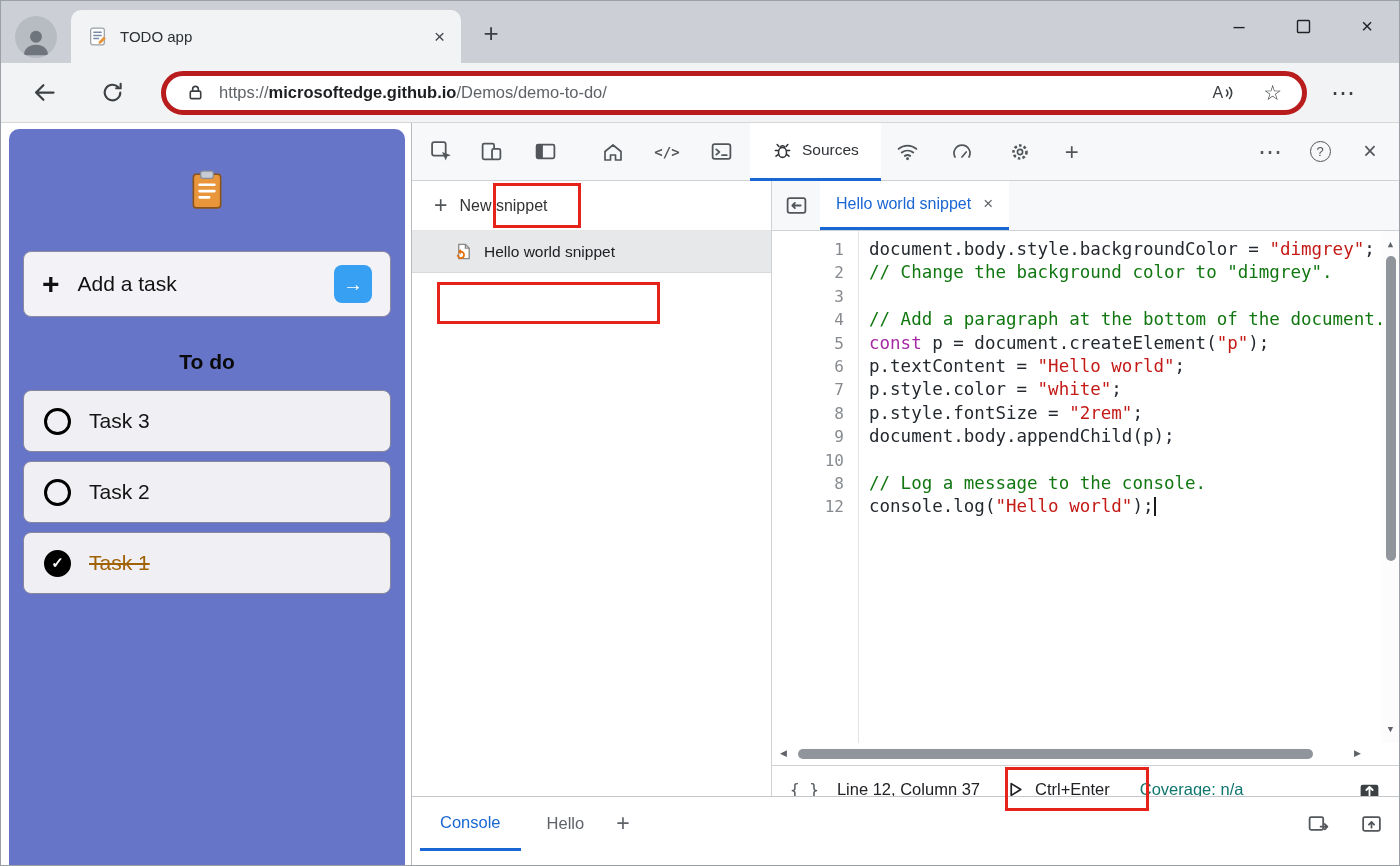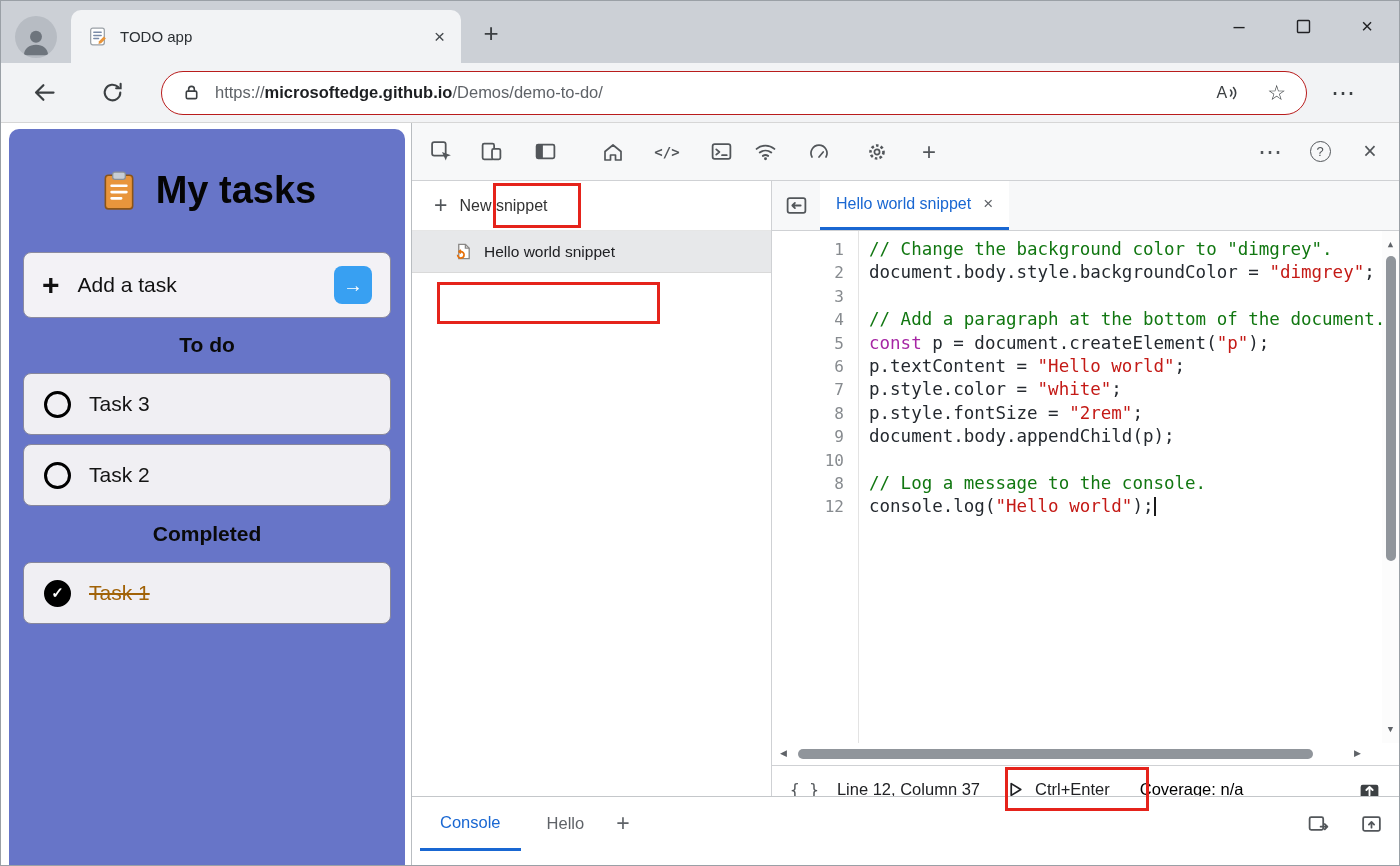--- a/index.html
+++ b/index.html
@@ -13,41 +13,41 @@
   .btab-title { margin-left:12px; font-size:15px; color:#2b2f33; }
   .btab-close { margin-left:auto; font-size:19px; color:#45494d; cursor:default; }
   .newtab { position:absolute; left:474px; top:16px; font-size:26px; color:#3c4043; width:32px; height:32px; display:flex; align-items:center; justify-content:center; }
   .win-controls { position:absolute; right:0; top:0; height:50px; display:flex; }
   .win-btn { width:64px; height:50px; display:flex; align-items:center; justify-content:center; color:#202124; font-size:20px; }
 
   .addrbar { position:absolute; top:62px; left:0; right:0; height:60px; background:#f2f3f5; display:flex; align-items:center; border-bottom:1px solid #d6d6d6; }
   .nav-icon { color:#3c4043; display:flex; align-items:center; justify-content:center; }
   .back-btn { margin-left:30px; }
   .refresh-btn { margin-left:42px; }
-  .urlfield { margin-left:36px; width:1146px; height:44px; background:#fff; border:1px solid #b91c1c; border-radius:22px; display:flex; align-items:center; padding:0 20px; }
+  .urlfield { margin-left:36px; width:1146px; height:44px; background:#fff; border:5px solid #b91c1c; border-radius:22px; display:flex; align-items:center; padding:0 20px; }
   .url-text { margin-left:14px; font-size:16.5px; color:#5f6368; white-space:nowrap; }
   .url-host { color:#1c1e21; font-weight:600; }
   .url-right { margin-left:auto; display:flex; align-items:center; gap:28px; color:#3c4043; }
   .readaloud { display:flex; align-items:center; gap:2px; font-size:16px; font-weight:500; }
   .star { font-size:21px; color:#3c4043; }
   .more-dots { margin-left:24px; font-size:24px; color:#3c4043; letter-spacing:1px; }
 
   
   .content { position:absolute; top:122px; left:0; right:0; bottom:0; background:#fff; }
 
   
   .todo { position:absolute; left:8px; top:6px; width:396px; height:738px; background:var(--todo-purple,#6775c8); border-radius:10px 10px 0 0; }
   .todo-header { display:flex; align-items:center; justify-content:center; gap:16px; padding-top:40px; }
   .todo-title { font-size:38px; font-weight:bold; color:#050505; }
   .add-card { margin:40px 14px 0; height:66px; background:#f3f2f6; border:1px solid #8b8ba0; border-radius:8px; display:flex; align-items:center; padding:0 18px; }
   .add-plus { font-size:30px; font-weight:bold; color:#111; line-height:1; }
   .add-label { margin-left:18px; font-size:21px; color:#111; }
   .add-btn { margin-left:auto; width:38px; height:38px; border-radius:8px; background:var(--add-blue,#38a0f2); display:flex; align-items:center; justify-content:center; color:#fff; font-size:20px; font-weight:bold; }
   .section-h { text-align:center; font-size:21px; font-weight:700; color:#0a0a0a; }
-  .h-todo { margin-top:15px; }
+  .h-todo { margin-top:33px; }
   .h-completed { margin-top:16px; }
   .task-card { margin:16px 14px 0; height:62px; background:#f0eff3; border:1px solid #87879c; border-radius:8px; display:flex; align-items:center; padding:0 20px; gap:18px; }
   .task-card + .task-card { margin-top:9px; }
   .task-circle { width:27px; height:27px; border:3.5px solid #000; border-radius:50%; background:transparent; flex:none; display:flex; align-items:center; justify-content:center; }
   .task-circle.checked { background:#000; color:#fff; font-size:15px; font-weight:bold; }
   .task-label { font-size:21px; color:#141414; }
   .task-label.done { text-decoration:line-through; color:#a16207; }
 
   
   .devtools { position:absolute; left:410px; top:0; right:0; bottom:0; background:#fff; border-left:1px solid #b9bdc1; }
@@ -92,21 +92,21 @@
   .hscroll { height:22px; position:relative; flex:none; background:#fff; }
   .hscroll .scroll-arrow.left { position:absolute; left:8px; top:6px; }
   .hscroll .scroll-arrow.right { position:absolute; right:38px; top:6px; }
   .h-thumb { position:absolute; left:26px; top:6px; width:515px; height:10px; border-radius:5px; background:#90959b; }
 
   .statusbar { height:48px; border-top:1px solid #cfd1d4; display:flex; align-items:center; padding:0 18px; font-size:16.5px; color:#202124; flex:none; }
   .braces { font-family:"DejaVu Sans Mono", monospace; font-size:16px; color:#52565a; }
   .status-pos { margin-left:18px; }
   .run-group { margin-left:26px; display:flex; align-items:center; gap:10px; color:#202124; }
   .play-icon { display:flex; color:#202124; }
-  .status-coverage { margin-left:30px; color:#000000; }
+  .status-coverage { margin-left:30px; color:#0f766e; }
   .status-upload { margin-left:auto; display:flex; }
 
   .drawer { position:absolute; left:0; right:0; bottom:15px; height:54px; border-top:1px solid #c4c7ca; background:#fff; display:flex; align-items:center; }
   .drawer-tab { height:54px; display:flex; align-items:center; padding:0 20px; font-size:16.5px; }
   .drawer-tab.active { color:var(--accent,#1967d2); border-bottom:3px solid var(--accent,#1967d2); background:#fff; margin-left:8px; }
   .drawer-tab.inactive { color:#5f6368; margin-left:6px; }
   .drawer-plus { margin-left:12px; font-size:23px; color:#5f6368; }
   .drawer-right { margin-left:auto; display:flex; align-items:center; gap:30px; margin-right:16px; color:#52565a; }
 
   
@@ -182,37 +182,35 @@
 
   <div class="content">
 
     <div class="todo">
       <div class="todo-header">
         <svg viewBox="0 0 40 40" width="42" height="42">
             <rect x="7" y="5" width="26" height="32" rx="3" fill="#e8953c" stroke="#8a5418" stroke-width="1.5"></rect>
             <rect x="14" y="2" width="12" height="7" rx="2" fill="#c7cdd4" stroke="#8a8f95" stroke-width="1.2"></rect>
             <path d="M13 15h14M13 21h14M13 27h9" stroke="#fff" stroke-width="2.6" stroke-linecap="round"></path>
           </svg>
-        <span class="todo-title">My tasks</span>
       </div>
       <div class="add-card">
         <span class="add-plus">+</span>
         <span class="add-label">Add a task</span>
         <span class="add-btn">→</span>
       </div>
       <div class="section-h h-todo">To do</div>
       <div class="task-card">
         <span class="task-circle"></span>
         <span class="task-label">Task 3</span>
       </div>
       <div class="task-card">
         <span class="task-circle"></span>
         <span class="task-label">Task 2</span>
       </div>
-      <div class="section-h h-completed">Completed</div>
       <div class="task-card">
         <span class="task-circle checked">✓</span>
         <span class="task-label done">Task 1</span>
       </div>
     </div>
 
     <div class="devtools">
 
       <div class="dt-toolbar">
         <span class="ticon" style="margin-left:12px">
@@ -238,20 +236,28 @@
               <path d="M3 10.5L11 4l8 6.5V19h-5.5v-5h-5v5H3z"></path>
             </svg>
         </span>
         <span class="ticon glyph elements-glyph" style="margin-left:20px">&lt;/&gt;</span>
         <span class="ticon" style="margin-left:20px">
           <svg viewBox="0 0 22 22" width="23" height="23" fill="none" stroke="currentColor" stroke-width="1.7" stroke-linecap="round" stroke-linejoin="round">
               <rect x="2.5" y="4" width="17" height="14" rx="2"></rect>
               <path d="M6 9l3 2.5L6 14"></path>
               <path d="M11.5 14.5h4.5"></path>
             </svg>
+        </span>
+        <span class="sources-tab">
+          <svg viewBox="0 0 22 22" width="21" height="21" fill="none" stroke="currentColor" stroke-width="1.6" stroke-linecap="round">
+              <ellipse cx="11" cy="13" rx="4.2" ry="5.2"></ellipse>
+              <path d="M8.6 7.6a2.6 2.6 0 0 1 4.8 0"></path>
+              <path d="M6.8 11H3.5M6.8 15l-2.6 2M18.5 11h-3.3M17.8 17l-2.6-2M7.2 6.8L5.4 4.8M14.8 6.8l1.8-2"></path>
+            </svg>
+          <span>Sources</span>
         </span>
         <span class="ticon" style="margin-left:10px">
           <svg viewBox="0 0 22 22" width="23" height="23" fill="none" stroke="currentColor" stroke-width="1.8" stroke-linecap="round">
               <path d="M2.5 8.5a13 13 0 0 1 17 0"></path>
               <path d="M5.5 12a9 9 0 0 1 11 0"></path>
               <path d="M8.5 15.2a4.5 4.5 0 0 1 5 0"></path>
               <circle cx="11" cy="18" r="1.4" fill="currentColor" stroke="none"></circle>
             </svg>
         </span>
         <span class="ticon" style="margin-left:20px">
@@ -316,22 +322,22 @@
                 <div class="gut-line">5</div>
                 <div class="gut-line">6</div>
                 <div class="gut-line">7</div>
                 <div class="gut-line">8</div>
                 <div class="gut-line">9</div>
                 <div class="gut-line">10</div>
                 <div class="gut-line">8</div>
                 <div class="gut-line">12</div>
               </div>
             <div class="code-lines">
+                <div class="code-line"><span class="tok-plain">document.body.style.backgroundColor = </span><span class="tok-string">"dimgrey"</span><span class="tok-plain">;</span></div>
                 <div class="code-line"><span class="tok-comment">// Change the background color to "dimgrey".</span></div>
-                <div class="code-line"><span class="tok-plain">document.body.style.backgroundColor = </span><span class="tok-string">"dimgrey"</span><span class="tok-plain">;</span></div>
                 <div class="code-line"></div>
                 <div class="code-line"><span class="tok-comment">// Add a paragraph at the bottom of the document.</span></div>
                 <div class="code-line"><span class="tok-keyword">const</span><span class="tok-plain"> p = document.createElement(</span><span class="tok-string">"p"</span><span class="tok-plain">);</span></div>
                 <div class="code-line"><span class="tok-plain">p.textContent = </span><span class="tok-string">"Hello world"</span><span class="tok-plain">;</span></div>
                 <div class="code-line"><span class="tok-plain">p.style.color = </span><span class="tok-string">"white"</span><span class="tok-plain">;</span></div>
                 <div class="code-line"><span class="tok-plain">p.style.fontSize = </span><span class="tok-string">"2rem"</span><span class="tok-plain">;</span></div>
                 <div class="code-line"><span class="tok-plain">document.body.appendChild(p);</span></div>
                 <div class="code-line"></div>
                 <div class="code-line"><span class="tok-comment">// Log a message to the console.</span></div>
                 <div class="code-line"><span class="tok-plain">console.log(</span><span class="tok-string">"Hello world"</span><span class="tok-plain">);</span><span class="caret"></span></div>

